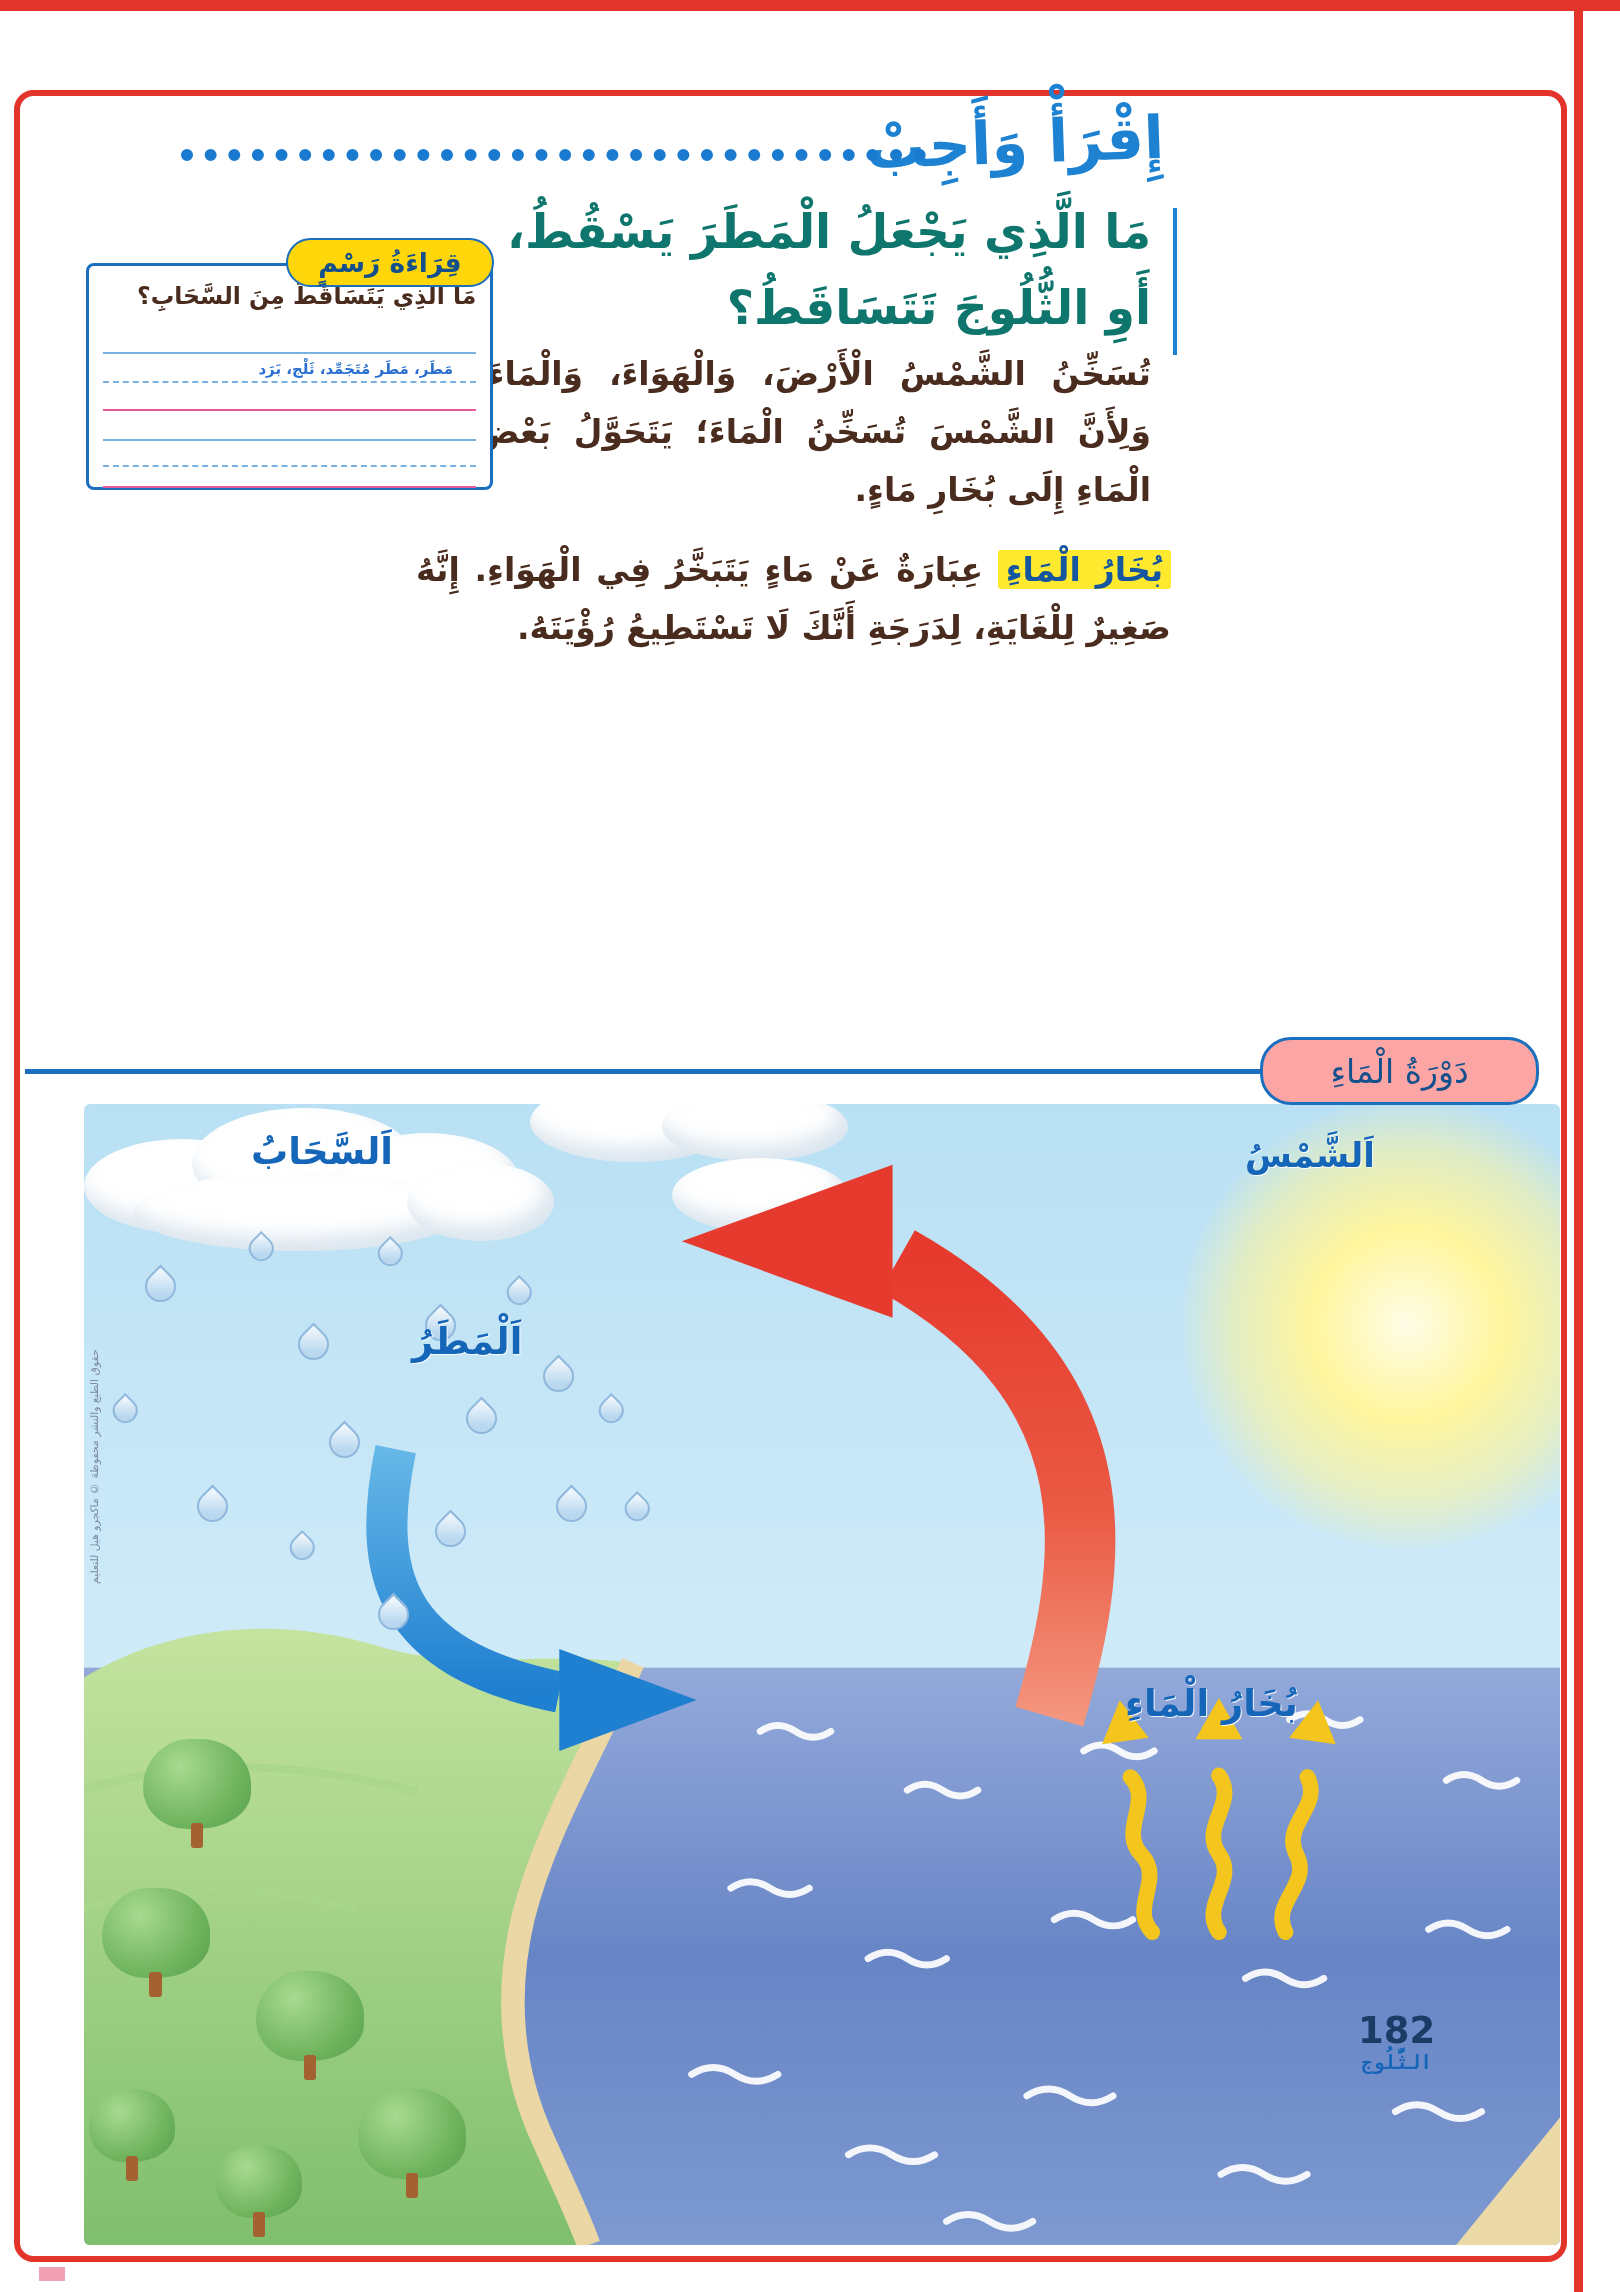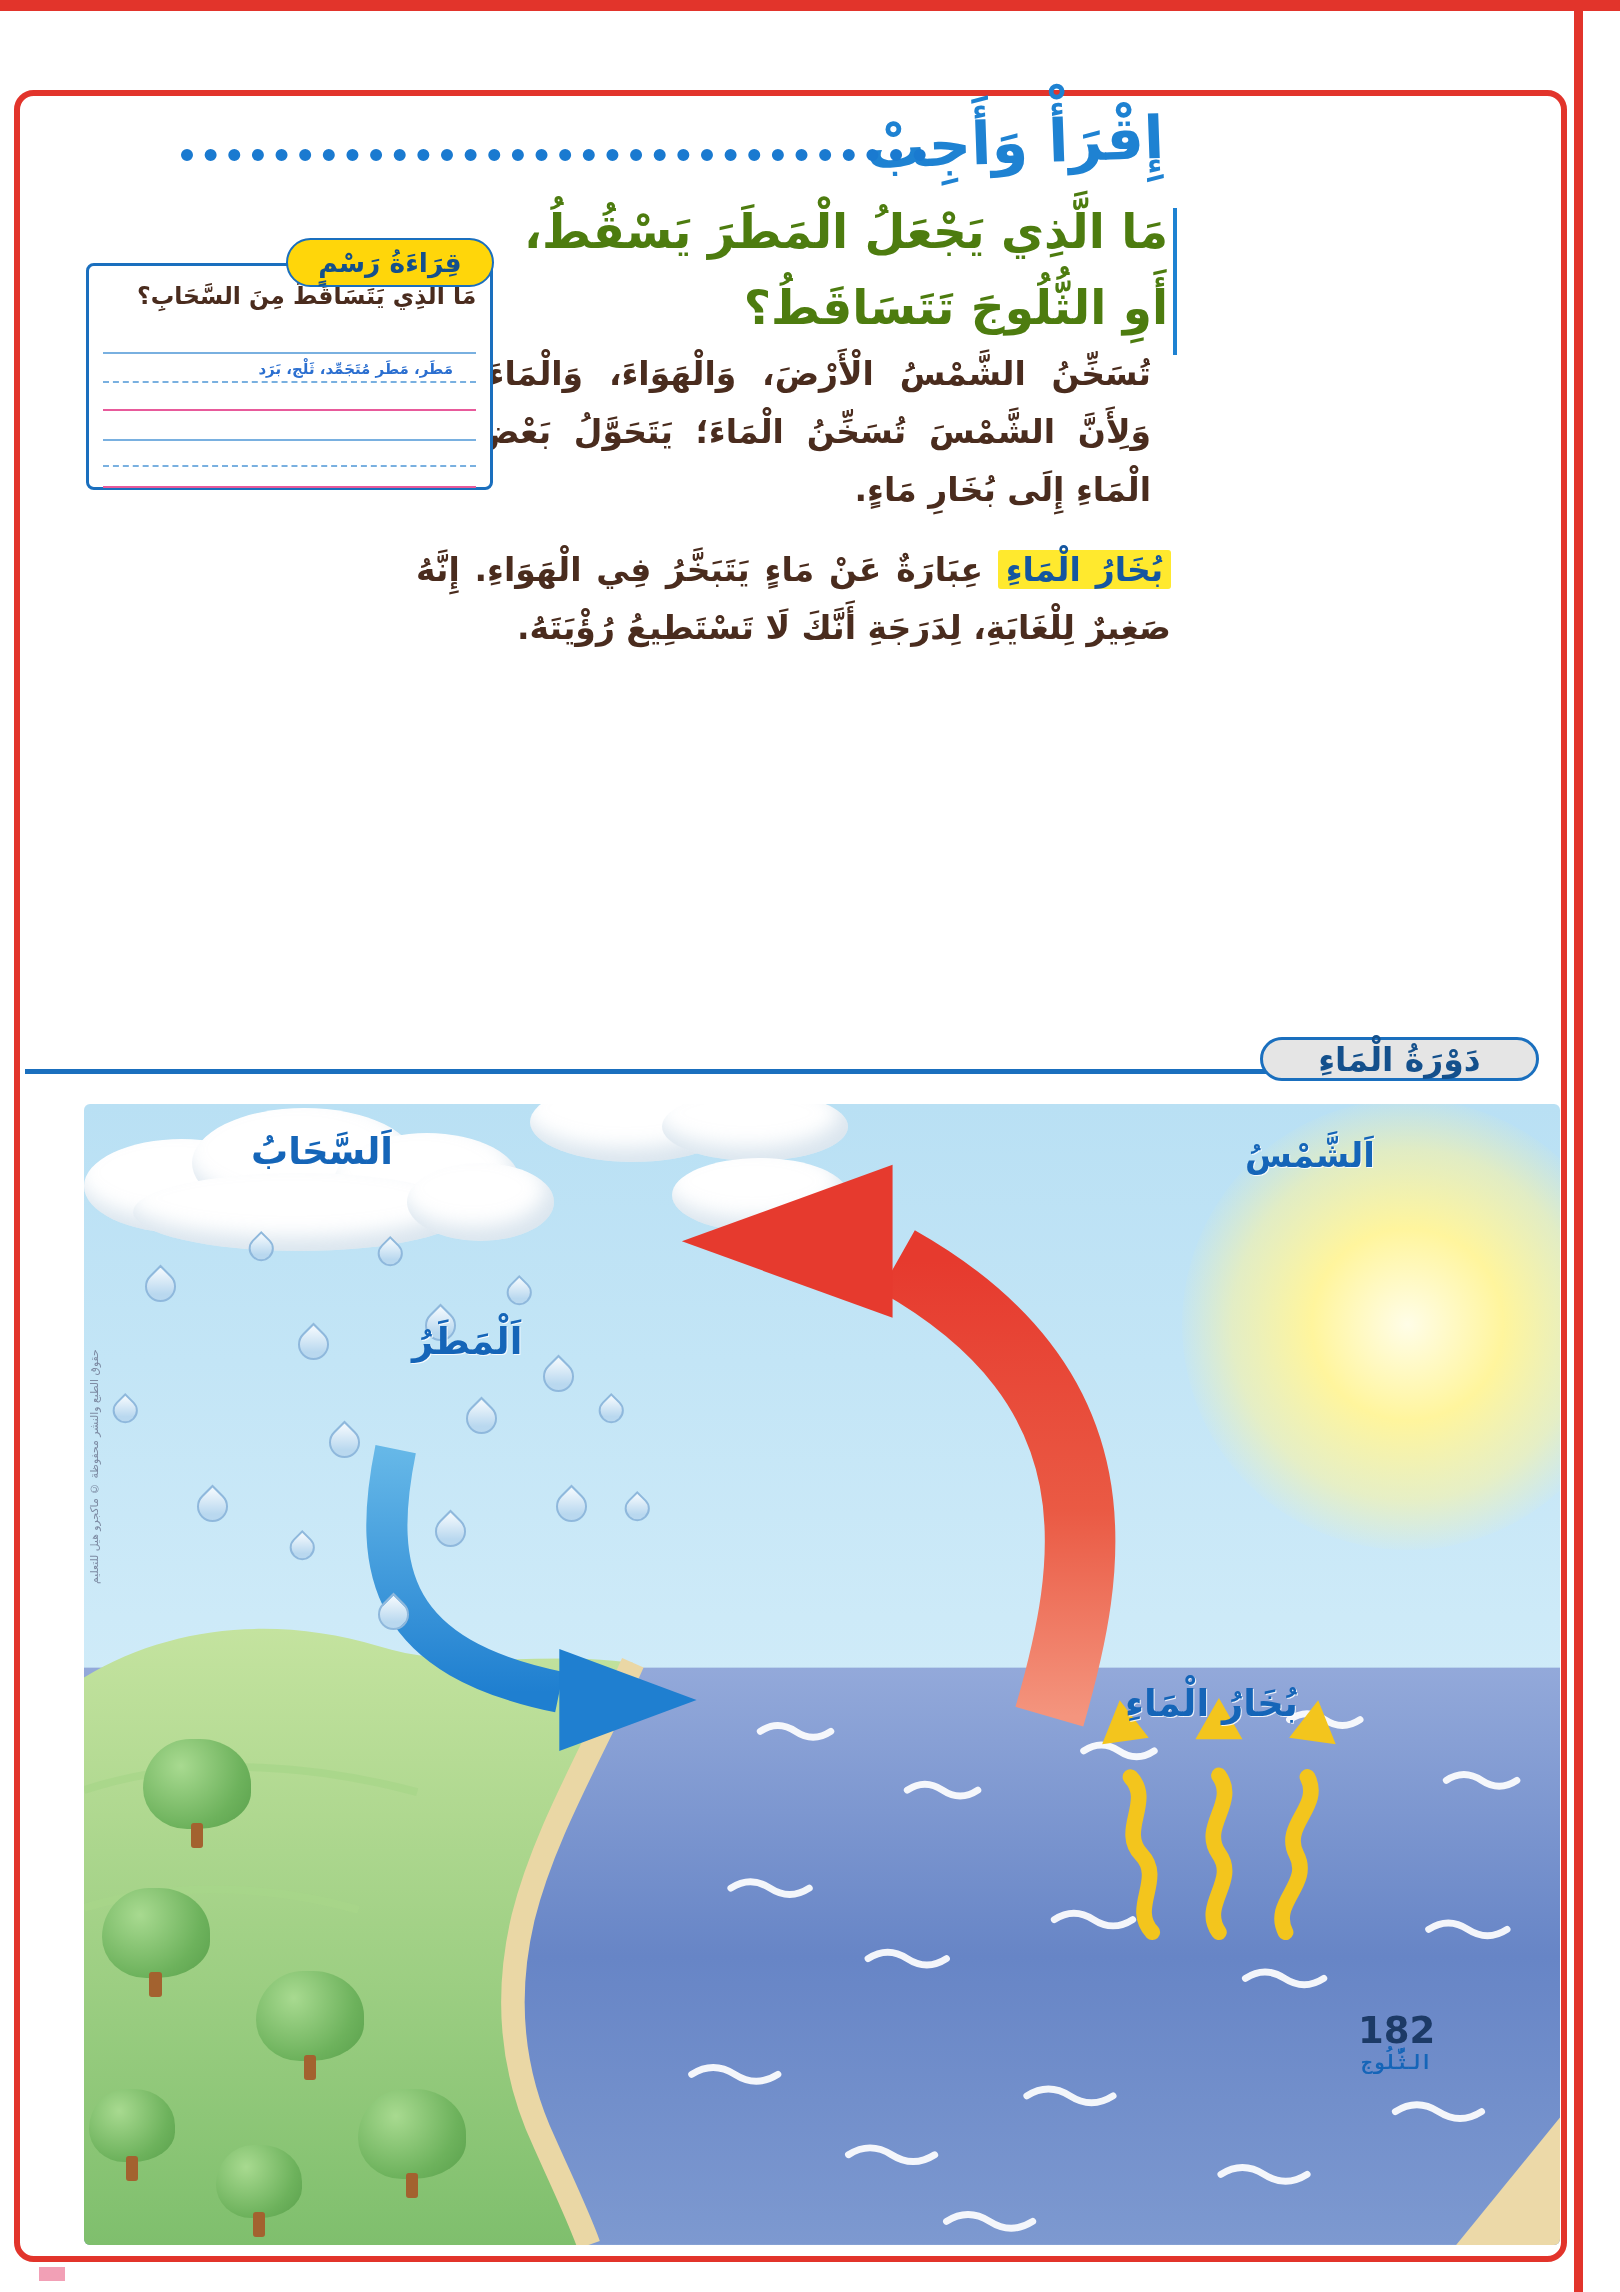--- a/index.html
+++ b/index.html
@@ -13,22 +13,22 @@
            border:6.9px solid #e2342b; border-radius:19.6px; background:#ffffff; }
   .pink-tick { position:absolute; left:39px; top:2267px; width:25.5px; height:13.7px; background:#f2a0b6; }
 
   
   .hdr-title { position:absolute; top:108px; right:456px; font-size:59px; font-weight:bold;
                color:#1e82d2; transform:rotate(-2deg); letter-spacing:1px; }
   .dots-rule { position:absolute; top:149px; left:181px; width:745px; height:0;
                border-top:12.7px dotted #1a7ad0; }
 
   
-  .question { position:absolute; top:194px; right:452px; width:686px; text-align:right;
-              color:#4d7c0f; font-weight:bold; font-size:47px; line-height:1.62; }
+  .question { position:absolute; top:194px; right:469px; width:686px; text-align:right;
+              color:#0f766e; font-weight:bold; font-size:47px; line-height:1.62; }
   .q-rule { position:absolute; top:208px; right:443px; width:3.9px; height:147px; background:#1e82d2; }
 
   
   .read-box { position:absolute; left:86px; top:263px; width:407px; height:227px;
               border:3.9px solid #1a6fbe; border-radius:7.8px; background:#ffffff; z-index:2; }
   .read-tab { position:absolute; left:286px; top:238px; width:208px; height:49px;
               background:#ffd60a; border:2.9px solid #1a6fbe; border-radius:24.5px; z-index:3;
               display:flex; align-items:center; justify-content:center;
               font-size:26.5px; font-weight:bold; color:#14508c; }
   .read-prompt { position:absolute; right:13.7px; top:15.7px; font-size:23.5px; font-weight:bold; color:#4a2c1e; }
@@ -41,24 +41,24 @@
 
   
   .para { position:absolute; text-align:justify; text-align-last:right; color:#4a2c1e;
           font-weight:bold; font-size:33px; line-height:1.75; }
   .para1 { top:345px; right:469px; width:676px; }
   .para2 { top:541px; right:449px; width:755px; }
   .term { background:#ffe92e; color:#1456a0; font-weight:bold; padding:0 7.8px; border-radius:2.9px; }
 
   
   .section-line { position:absolute; top:1069px; left:24.5px; width:1243px; height:4.9px; background:#1a6fbe; }
-  .cycle-tab { position:absolute; top:1037px; right:81px; width:279px; height:44px;
-               background:#e5e5e5; border:3.9px solid #1a6fbe; border-radius:31px;
+  .cycle-tab { position:absolute; top:1037px; right:81px; width:279px; height:68px;
+               background:#fca5a5; border:3.9px solid #1a6fbe; border-radius:31px;
                display:flex; align-items:center; justify-content:center;
-               font-size:33px; font-weight:bold; color:#14508c; z-index:2; }
+               font-size:33px; font-weight:normal; color:#14508c; z-index:2; }
 
   
   .illus { position:absolute; left:84px; top:1104px; width:1476px; height:1141px;
            border-radius:5.9px; overflow:hidden;
            background:linear-gradient(180deg,#b9e0f4 0%, #cdeaf8 45%, #e2f3fb 100%); }
   .sun-glow { position:absolute; left:1098px; top:-4.9px; width:451px; height:451px; border-radius:50%;
               background:radial-gradient(circle, #fffde7 0%, #fff59d 30%, rgba(255,245,157,.55) 55%, rgba(255,245,157,0) 72%); }
   .cl { position:absolute; background:#ffffff; border-radius:50%; z-index:1;
         box-shadow:inset -7.8px -13.7px 19.6px rgba(150,180,205,.35); }
   .illus svg { position:absolute; left:0; top:0; z-index:2; }

